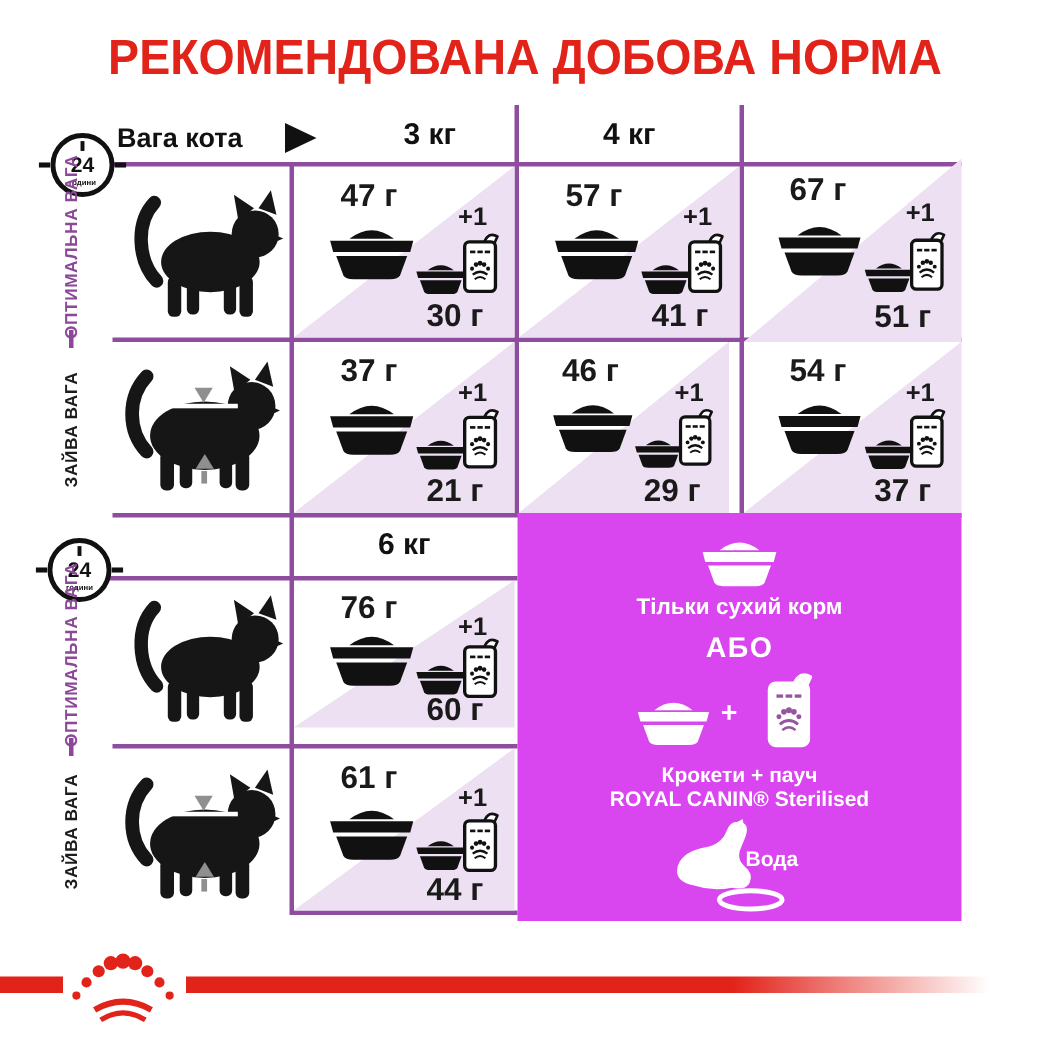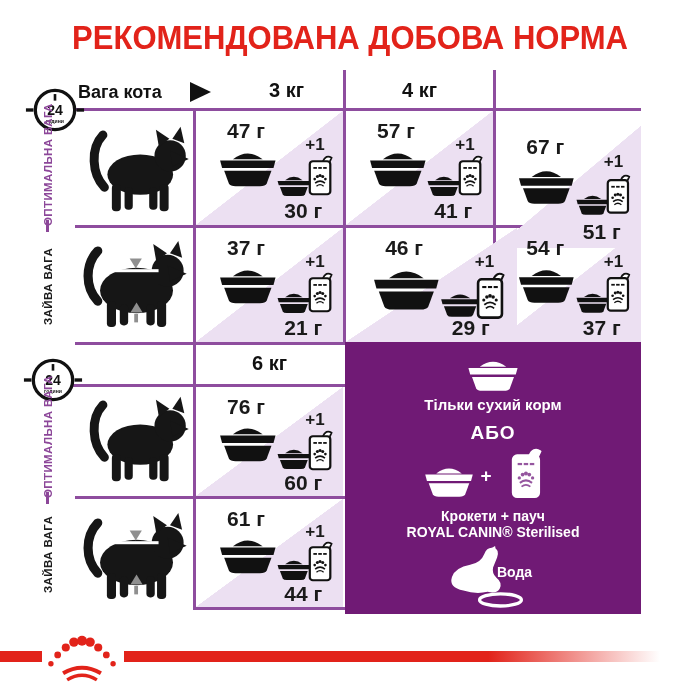--- a/index.html
+++ b/index.html
@@ -43,21 +43,21 @@
     position:absolute; left:36px; width:24px; line-height:24px;
     writing-mode:vertical-rl; transform:rotate(180deg);
     text-align:center; font-size:11.5px; font-weight:700; letter-spacing:0.4px;
     white-space:nowrap;
   }
   .vlabel.optimal { color:#8C4799; }
   .vlabel.overweight { color:#1c1c1c; }
   .tickmark { position:absolute; width:3px; height:12px; background:#8C4799; }
   .cat { color:#161616; }
   
-  .panel { position:absolute; left:345px; top:342px; width:296px; height:272px; background:#701a75; color:#ffffff; }
+  .panel { position:absolute; left:345px; top:342px; width:296px; height:272px; background:#d946ef; color:#ffffff; }
   .panel .ptxt { position:absolute; left:0; width:100%; text-align:center; font-weight:700; color:#fff; }
   
   .redbar { position:absolute; height:11px; top:651px; }
   .svgdefs { position:absolute; width:0; height:0; overflow:hidden; }
   svg text { font-family:"Liberation Sans","DejaVu Sans",sans-serif; font-weight:700; fill:#111; }
 </style>
 </head>
 <body>
 
 <svg class="svgdefs" aria-hidden="true">
@@ -210,21 +210,21 @@
       </svg>
     <div class="plus1">+1</div>
     <svg class="bowlS" viewBox="0 0 100 62">
         <use href="#bowl"></use>
       </svg>
     <svg class="pouch pouch-dark" viewBox="0 0 56 92">
         <use href="#pouchdef"></use>
       </svg>
     <div class="mix">41 г</div>
   </div>
-  <div class="cell" style="left:496px;top:126px;width:145px;height:122px;">
+  <div class="cell" style="left:496px;top:106px;width:145px;height:122px;">
     <div class="dry">67 г</div>
     <svg class="bowlL" viewBox="0 0 100 62">
         <use href="#bowl"></use>
       </svg>
     <div class="plus1">+1</div>
     <svg class="bowlS" viewBox="0 0 100 62">
         <use href="#bowl"></use>
       </svg>
     <svg class="pouch pouch-dark" viewBox="0 0 56 92">
         <use href="#pouchdef"></use>
@@ -239,21 +239,21 @@
       </svg>
     <div class="plus1">+1</div>
     <svg class="bowlS" viewBox="0 0 100 62">
         <use href="#bowl"></use>
       </svg>
     <svg class="pouch pouch-dark" viewBox="0 0 56 92">
         <use href="#pouchdef"></use>
       </svg>
     <div class="mix">21 г</div>
   </div>
-  <div class="cell" style="left:346px;top:228px;width:171px;height:114px;">
+  <div class="cell" style="left:346px;top:228px;width:140px;height:114px;">
     <div class="dry">46 г</div>
     <svg class="bowlL" viewBox="0 0 100 62">
         <use href="#bowl"></use>
       </svg>
     <div class="plus1">+1</div>
     <svg class="bowlS" viewBox="0 0 100 62">
         <use href="#bowl"></use>
       </svg>
     <svg class="pouch pouch-dark" viewBox="0 0 56 92">
         <use href="#pouchdef"></use>
@@ -268,21 +268,21 @@
     <div class="plus1">+1</div>
     <svg class="bowlS" viewBox="0 0 100 62">
         <use href="#bowl"></use>
       </svg>
     <svg class="pouch pouch-dark" viewBox="0 0 56 92">
         <use href="#pouchdef"></use>
       </svg>
     <div class="mix">37 г</div>
   </div>
 
-  <div class="cell" style="left:196px;top:387px;width:147px;height:109px;">
+  <div class="cell" style="left:196px;top:387px;width:147px;height:98px;">
     <div class="dry">76 г</div>
     <svg class="bowlL" viewBox="0 0 100 62">
         <use href="#bowl"></use>
       </svg>
     <div class="plus1">+1</div>
     <svg class="bowlS" viewBox="0 0 100 62">
         <use href="#bowl"></use>
       </svg>
     <svg class="pouch pouch-dark" viewBox="0 0 56 92">
         <use href="#pouchdef"></use>

